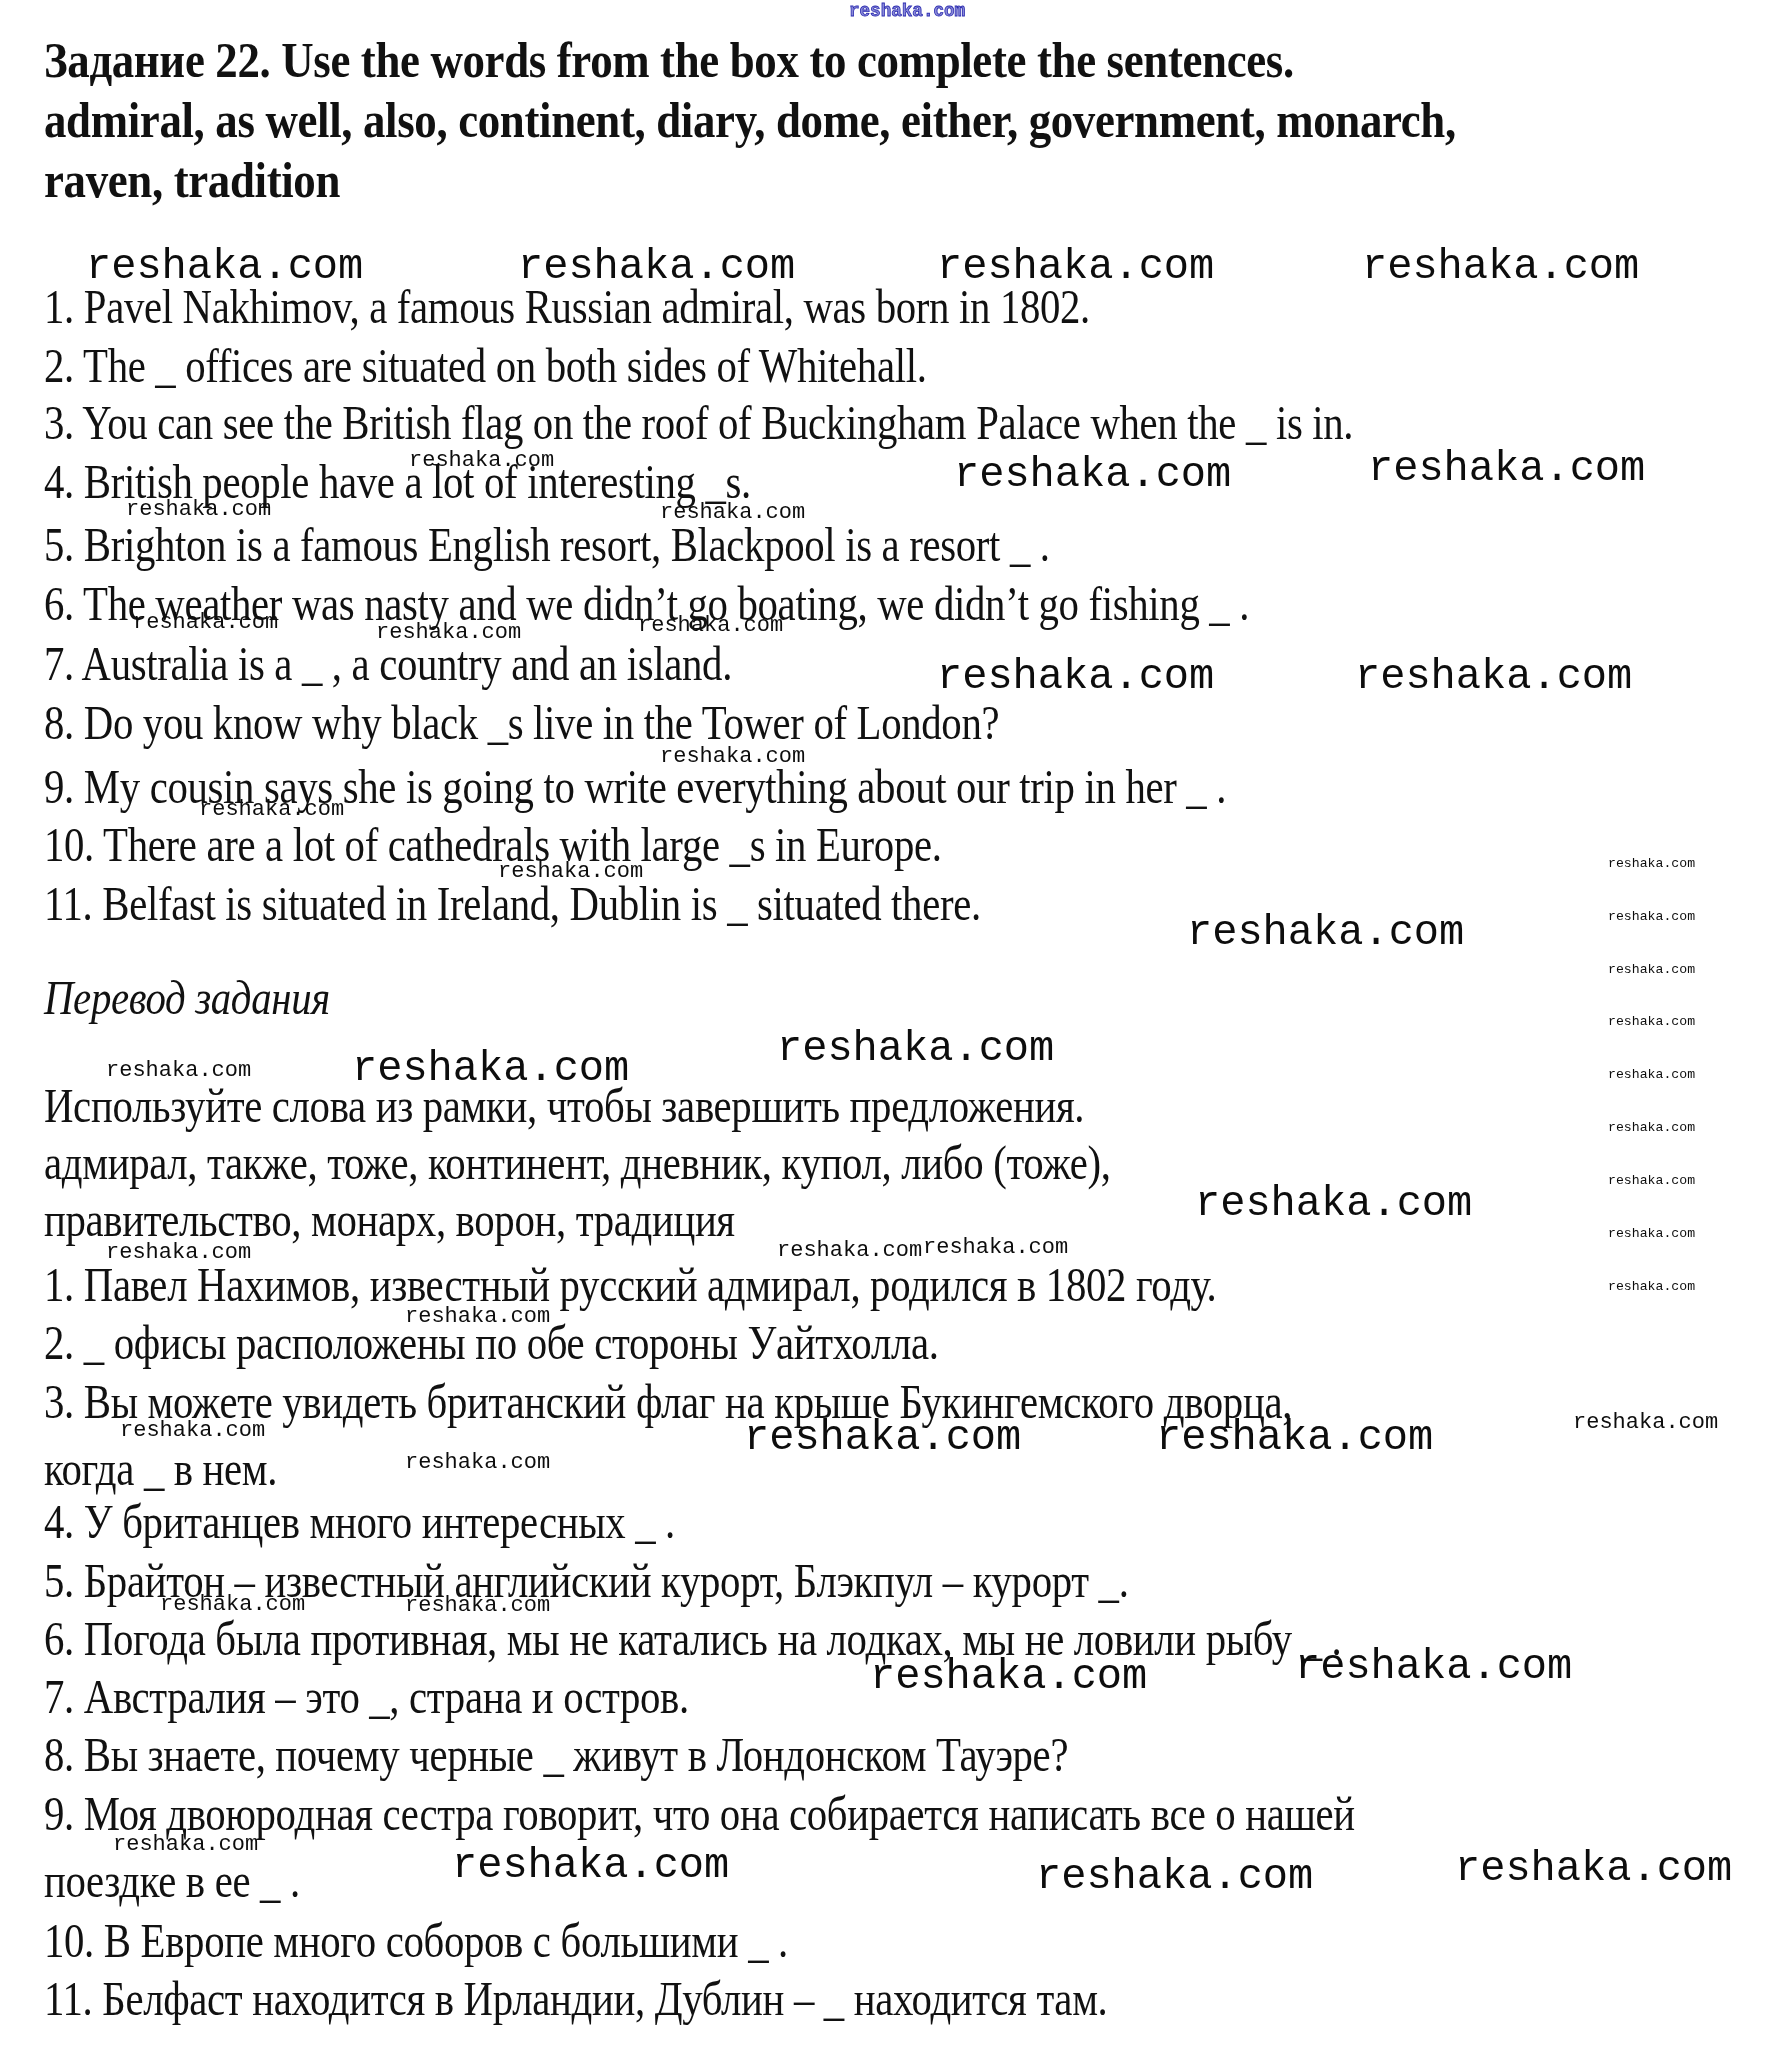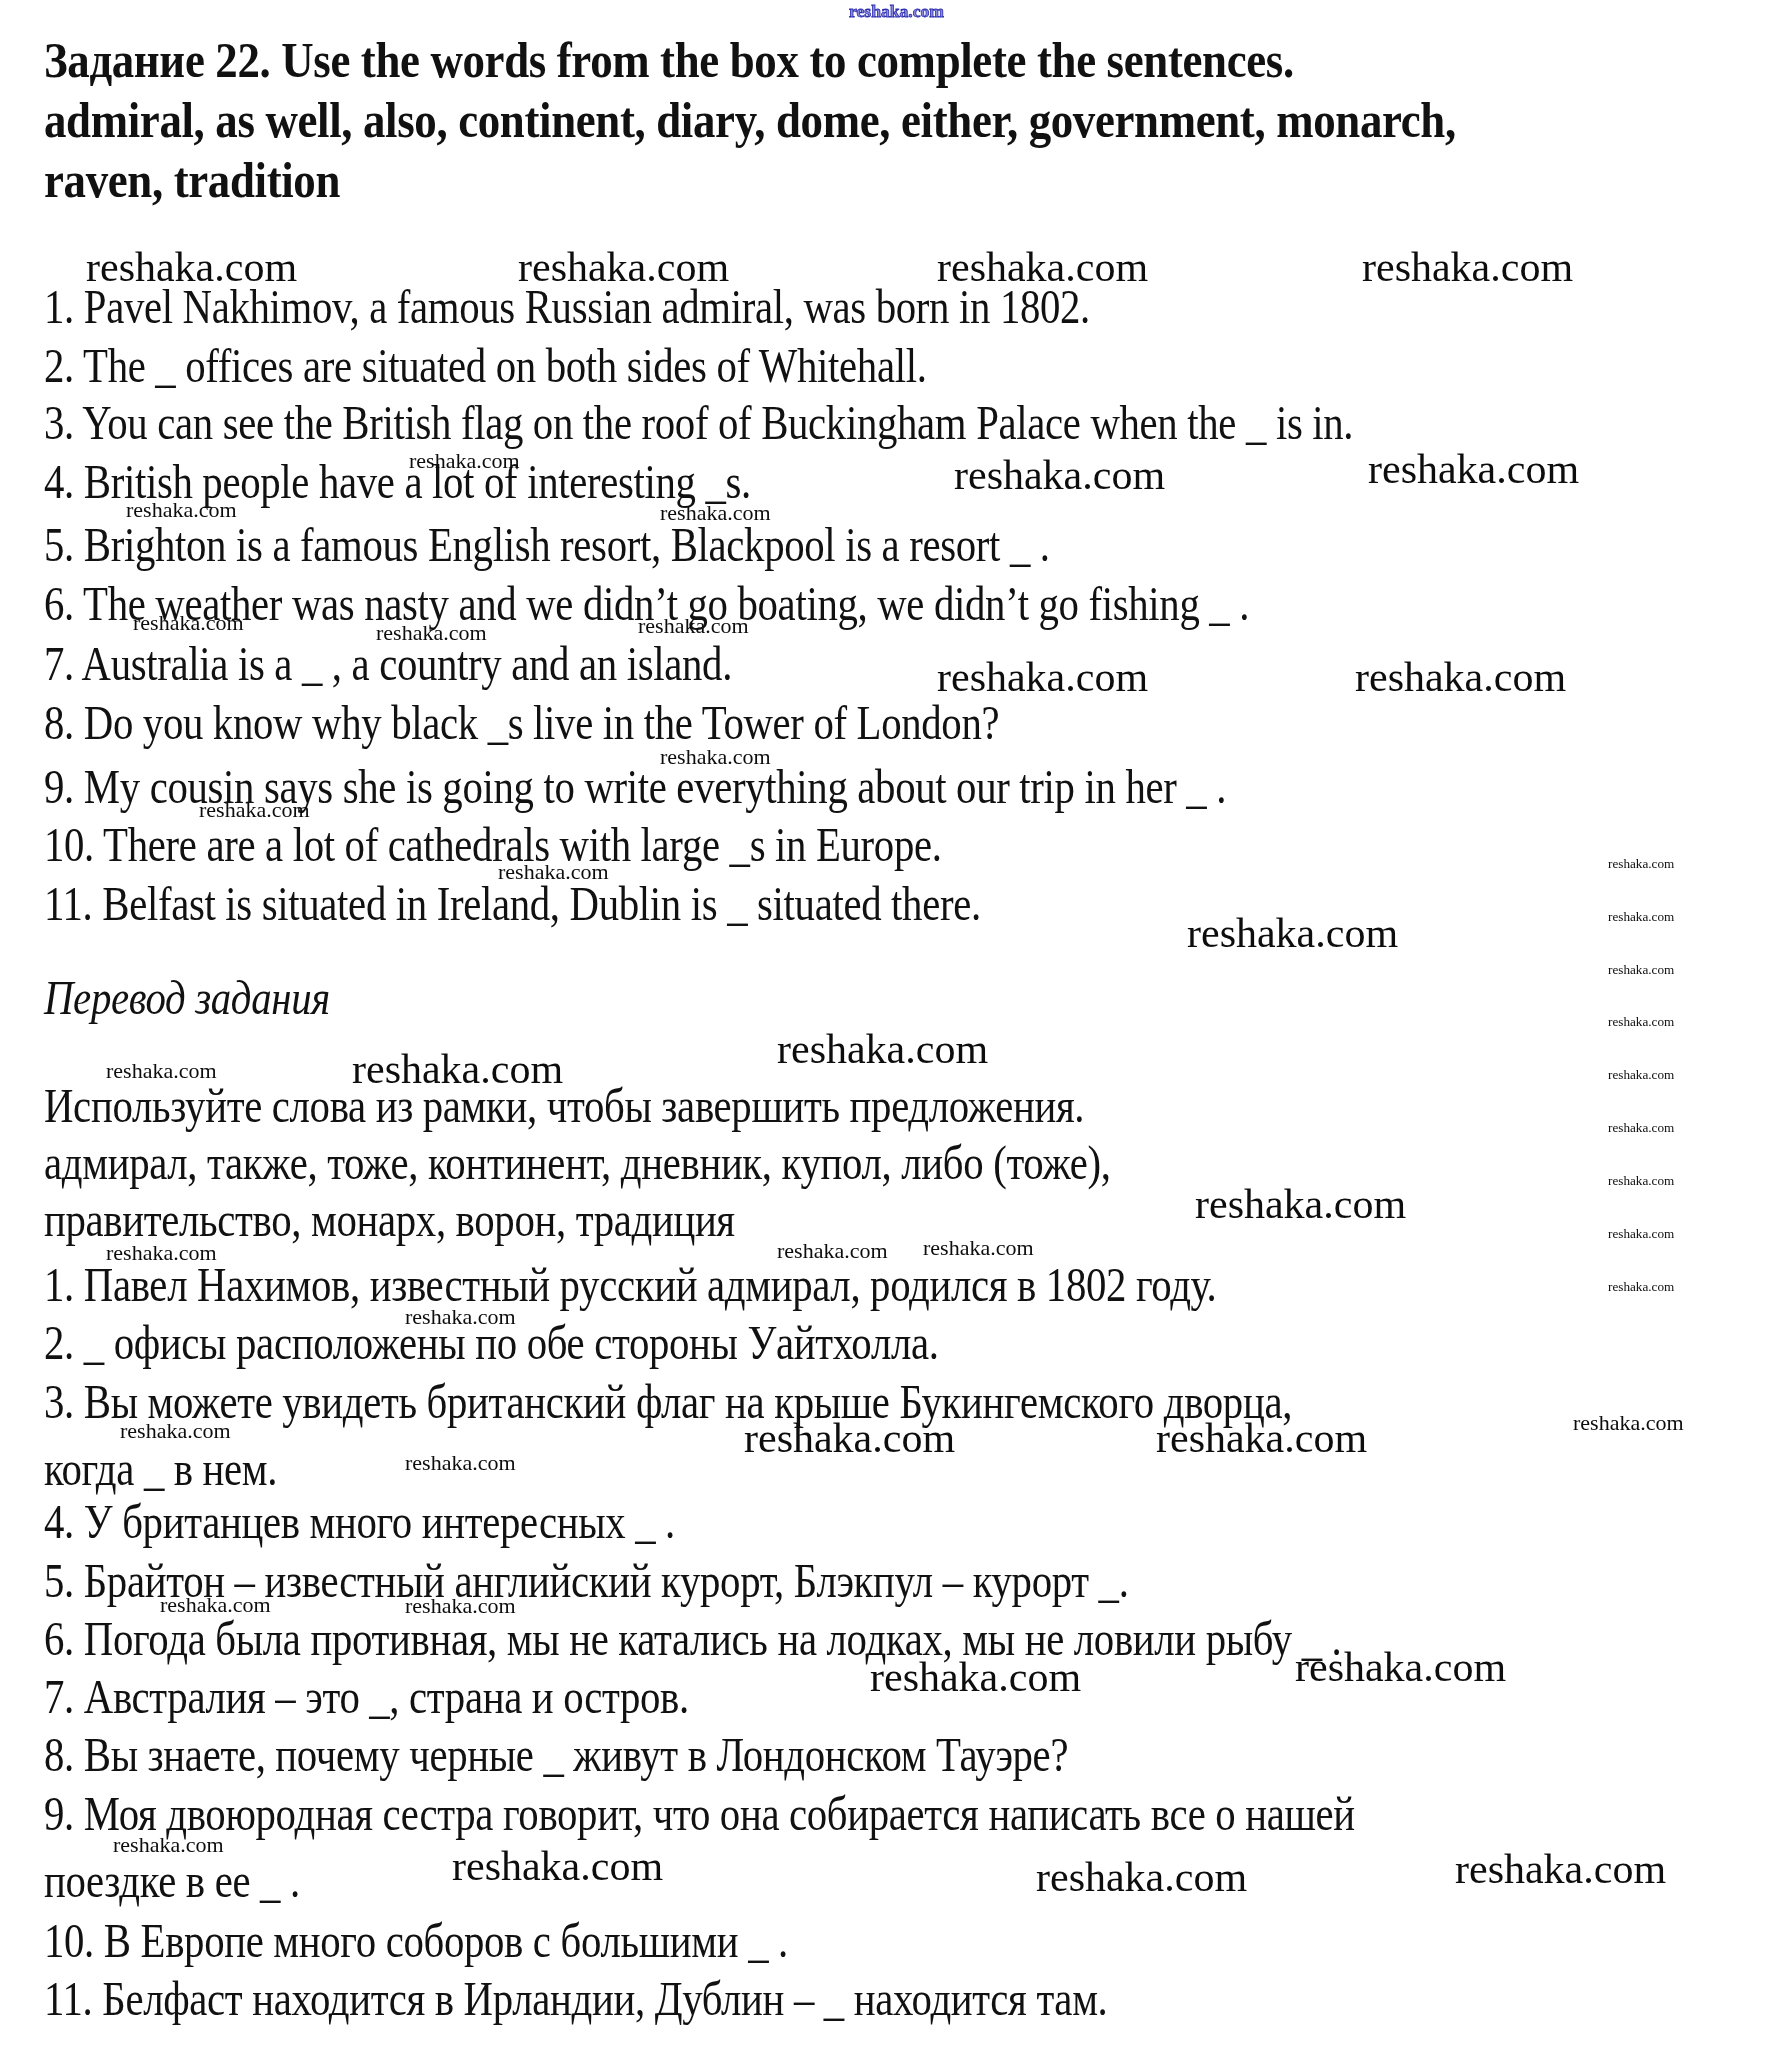--- a/index.html
+++ b/index.html
@@ -27,21 +27,21 @@
     font-weight: bold;
     font-size: 51px;
     line-height: 60px;
     transform: scaleX(0.88);
   }
   .italic-line {
     font-style: italic;
   }
   .wm {
     position: absolute;
-    font-family: Liberation Serif, serif;
+    font-family: Liberation Mono, monospace;
     color: #0d0d0d;
     white-space: nowrap;
     line-height: 1.1;
   }
   .wm-large { font-size: 42px; }
   .wm-small { font-size: 22px; }
   .wm-tiny  { font-size: 13.2px; color: #1c1c1c; }
   .wm-top {
     font-size: 17.6px;
     color: #8a8ad8;

